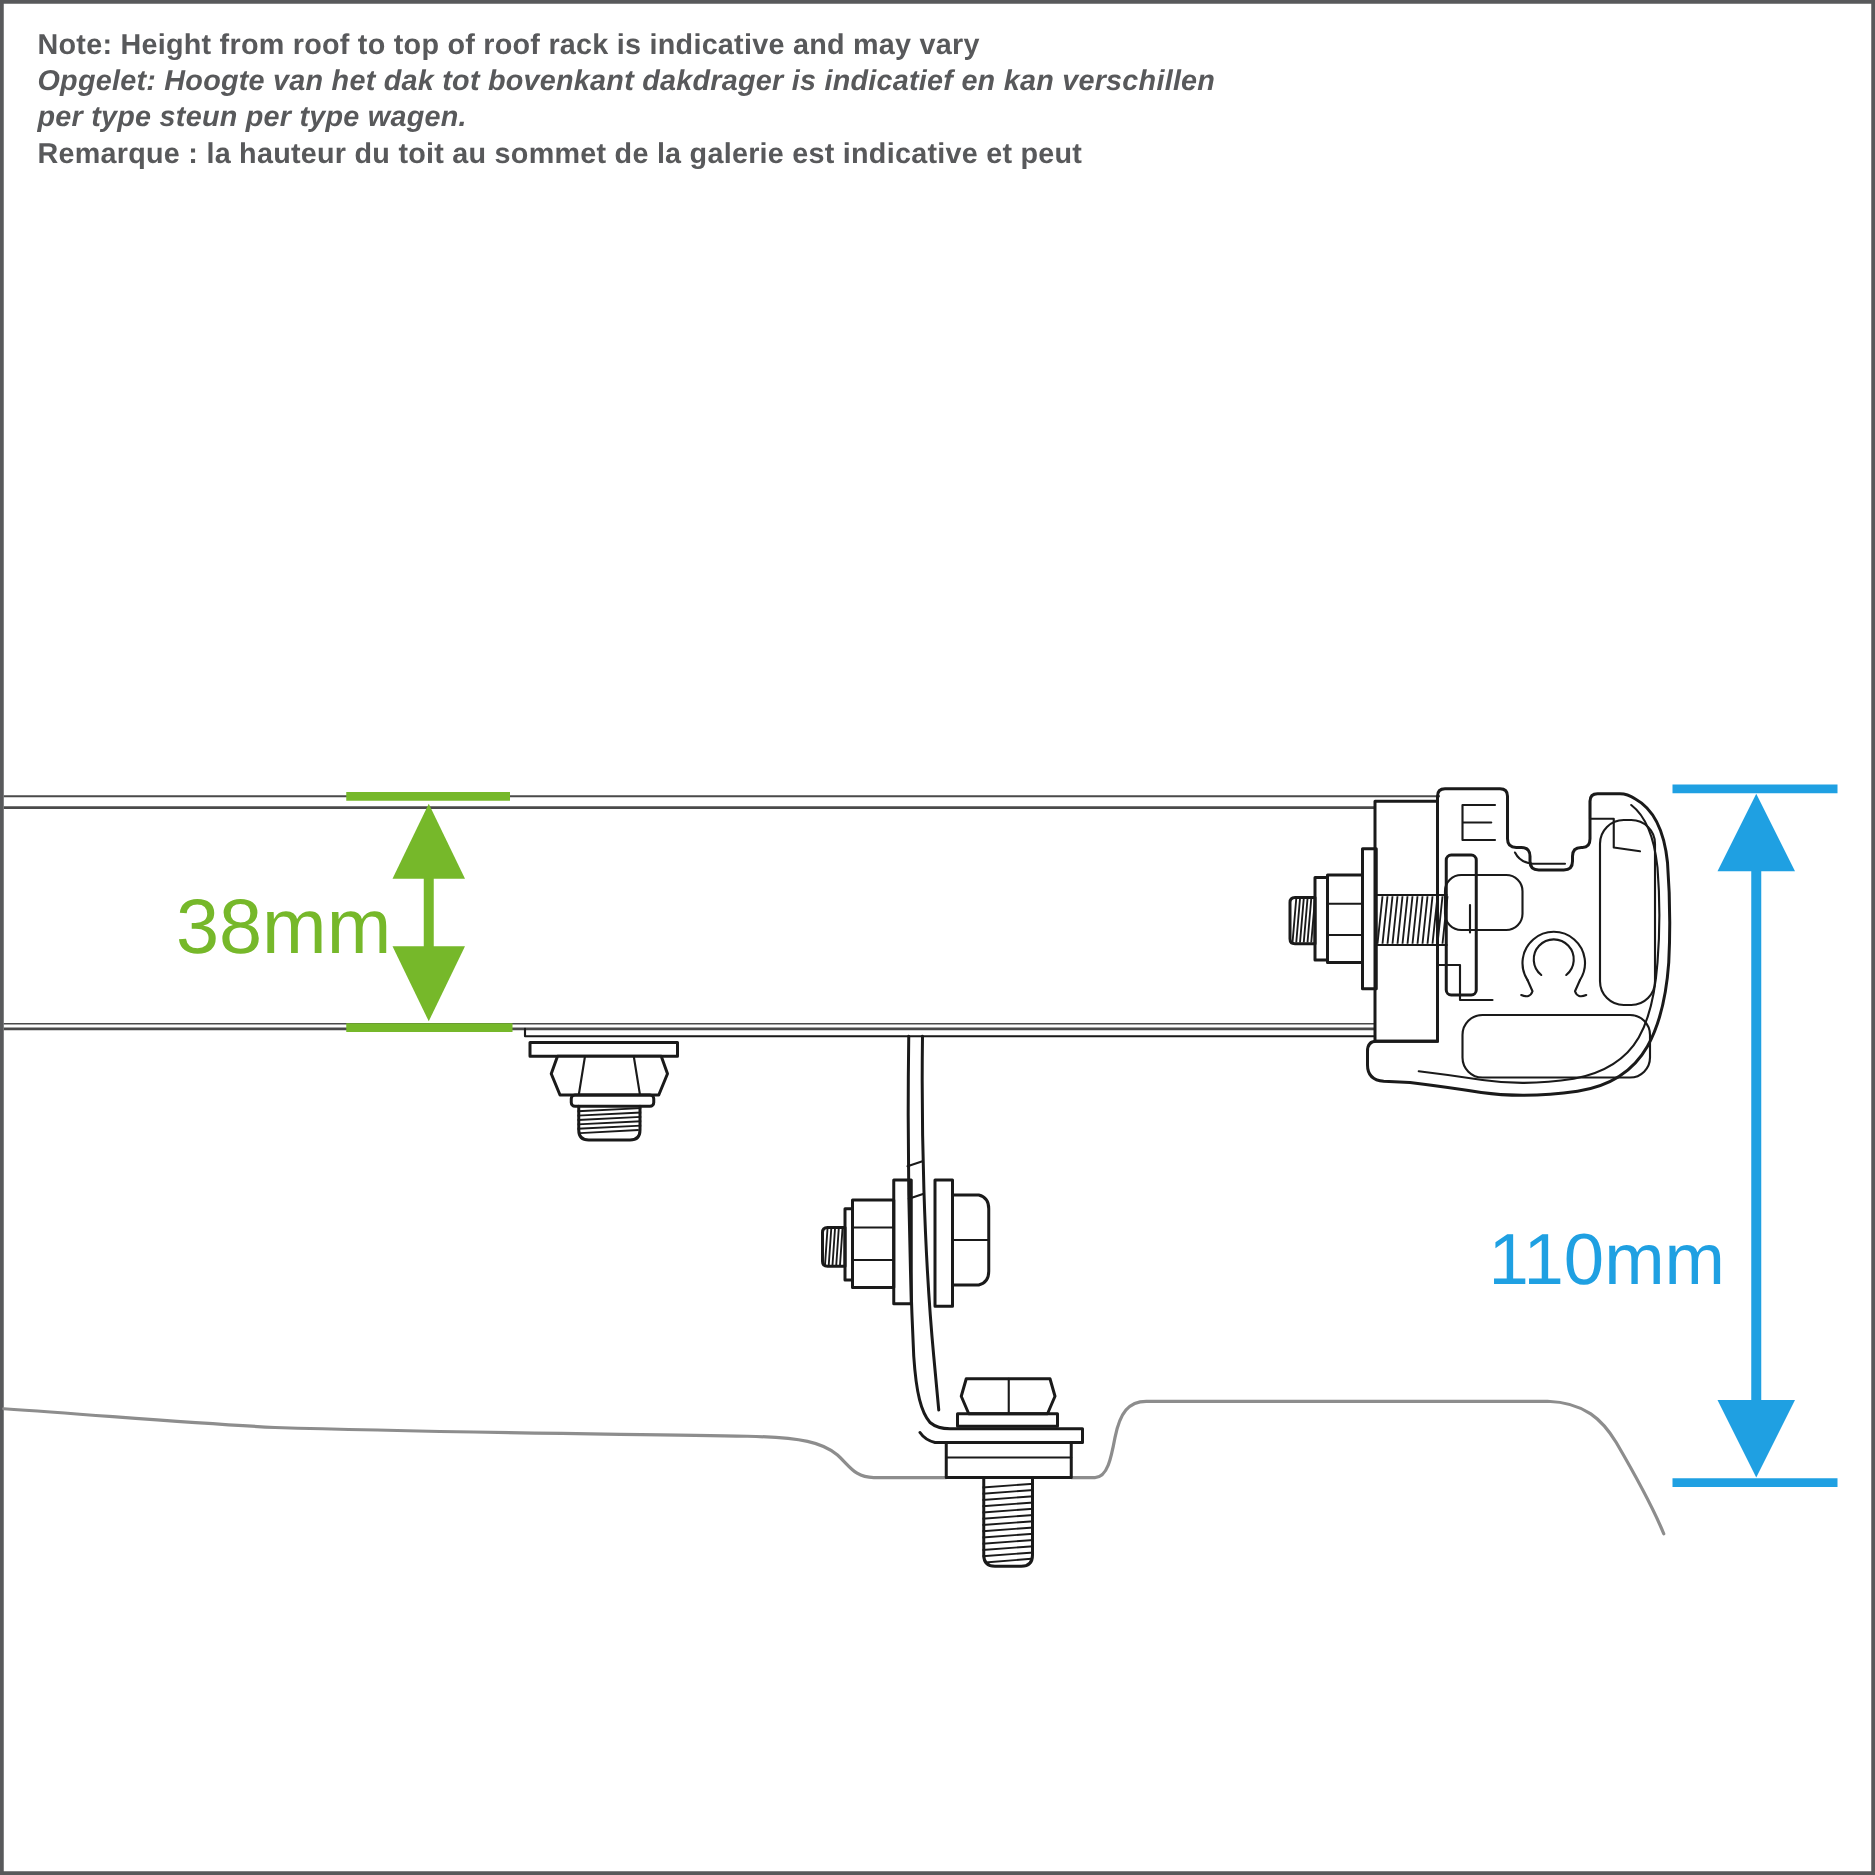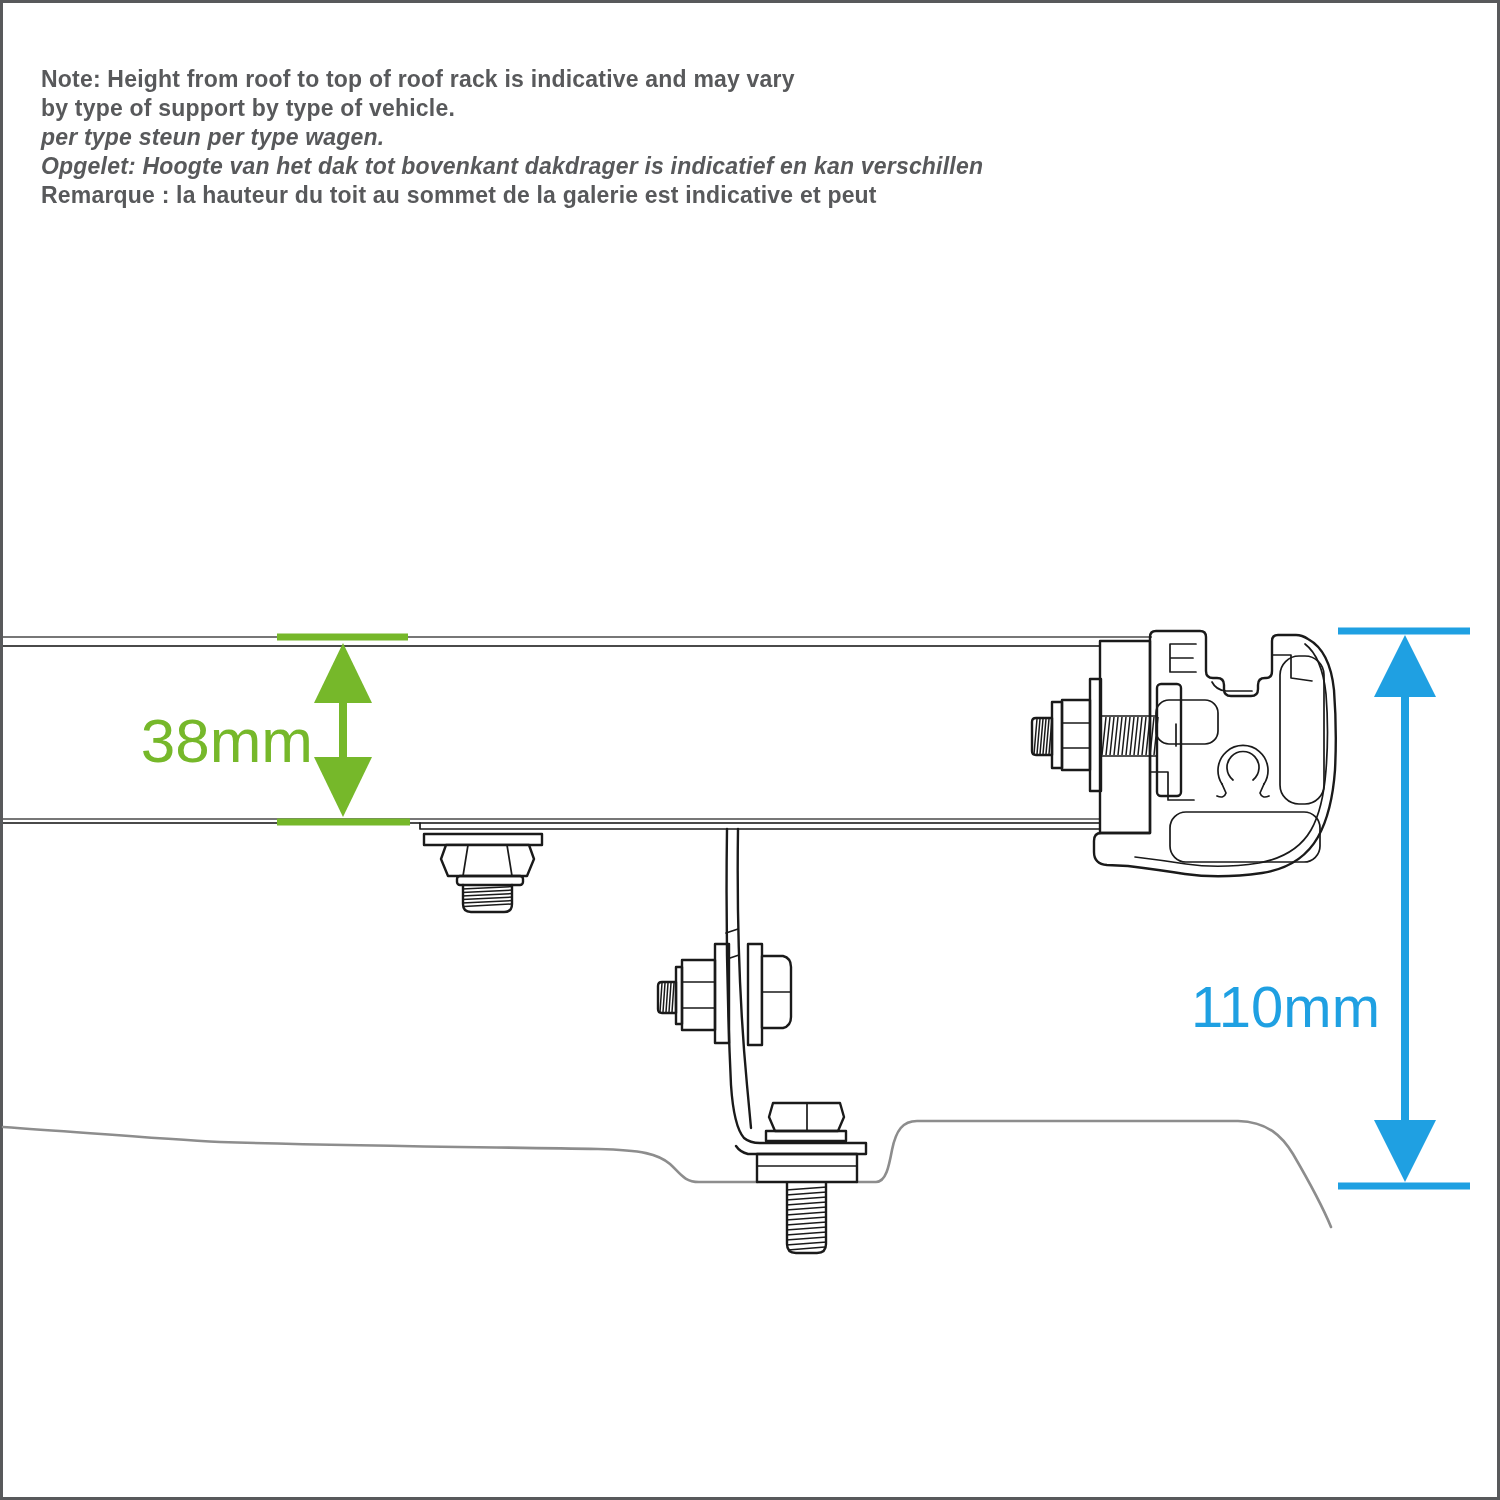--- a/index.html
+++ b/index.html
@@ -1,37 +1,36 @@
 <!DOCTYPE html>
 <html style="--c-accent_green: #76B82A; --c-accent_blue: #1FA0E2; --c-text_gray: #58595B; --c-frame_gray: #58595B; --c-drawing_dark: #4a4a4a; --c-drawing_black: #1a1a1a; --c-roof_gray: #8d8d8d;"><head>
 <meta charset="utf-8">
 <style>
   html,body{margin:0;padding:0;background:#fff;}
   body{width:1500px;height:1500px;position:relative;font-family:"Liberation Sans",sans-serif;overflow:hidden;}
   .frame{position:absolute;inset:0;border:3px solid var(--c-frame_gray);box-sizing:border-box;pointer-events:none;}
-  .note{position:absolute;left:41px;top:21px;color:var(--c-text_gray);font-size:23px;line-height:29px;font-weight:bold;letter-spacing:.2px;white-space:nowrap;margin-top:44px;}
+  .note{position:absolute;left:30px;top:21px;color:var(--c-text_gray);font-size:23px;line-height:29px;font-weight:bold;letter-spacing:.2px;white-space:nowrap;}
   .note .bi{font-style:italic;}
   svg{position:absolute;left:0;top:0;}
   .oln{fill:none;stroke:var(--c-drawing_black);stroke-width:2.4;stroke-linejoin:round;stroke-linecap:round;}
   .oln2{fill:none;stroke:var(--c-drawing_black);stroke-width:1.7;stroke-linejoin:round;stroke-linecap:round;}
   .thr{fill:none;stroke:var(--c-drawing_black);stroke-width:1.5;}
   .wht{fill:#fff;}
   .roofln{fill:none;stroke:var(--c-roof_gray);stroke-width:2.6;stroke-linecap:round;}
   .dimtext{font-family:"Liberation Sans",sans-serif;font-weight:400;}
 </style>
 </head>
 <body>
 
 <div class="frame"></div>
 
 <div class="note">
   <div class="b">Note: Height from roof to top of roof rack is indicative and may vary</div>
-  <div class="b">by type of support by type of vehicle.</div>
+  <div class="bi">Opgelet: Hoogte van het dak tot bovenkant dakdrager is indicatief en kan verschillen</div>
   <div class="bi">per type steun per type wagen.</div>
-  <div class="bi">Opgelet: Hoogte van het dak tot bovenkant dakdrager is indicatief en kan verschillen</div>
   <div class="b">Remarque : la hauteur du toit au sommet de la galerie est indicative et peut</div>
 </div>
 
 <svg width="1500" height="1500" viewBox="0 0 1500 1500">
 
   <g>
     <path class="roofln" d="M3,1127 C90,1133 160,1139 220,1142 C350,1146 480,1147 598,1149 C642,1150 658,1154 670,1164 C680,1173 684,1182 699,1182 L757,1182"></path>
     <path class="roofln" d="M857,1182 L876,1182 C886,1182 889,1166 892,1150 C896,1130 903,1121 917,1121 L1238,1121 C1268,1122 1282,1136 1293,1154 C1307,1178 1322,1205 1331,1227"></path>
   </g>
 

